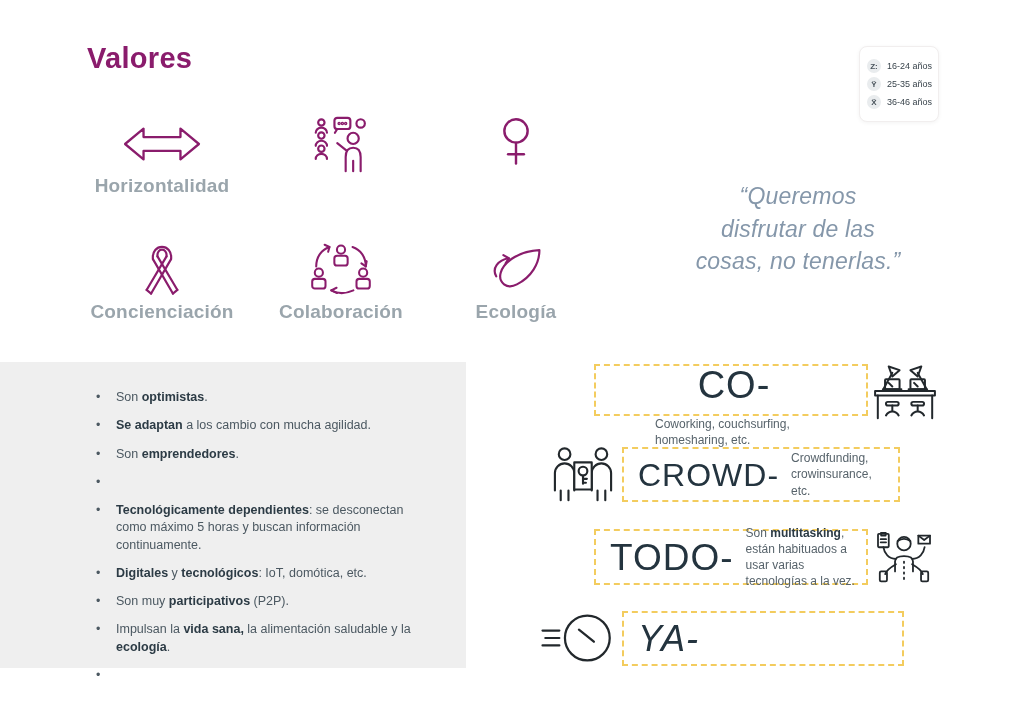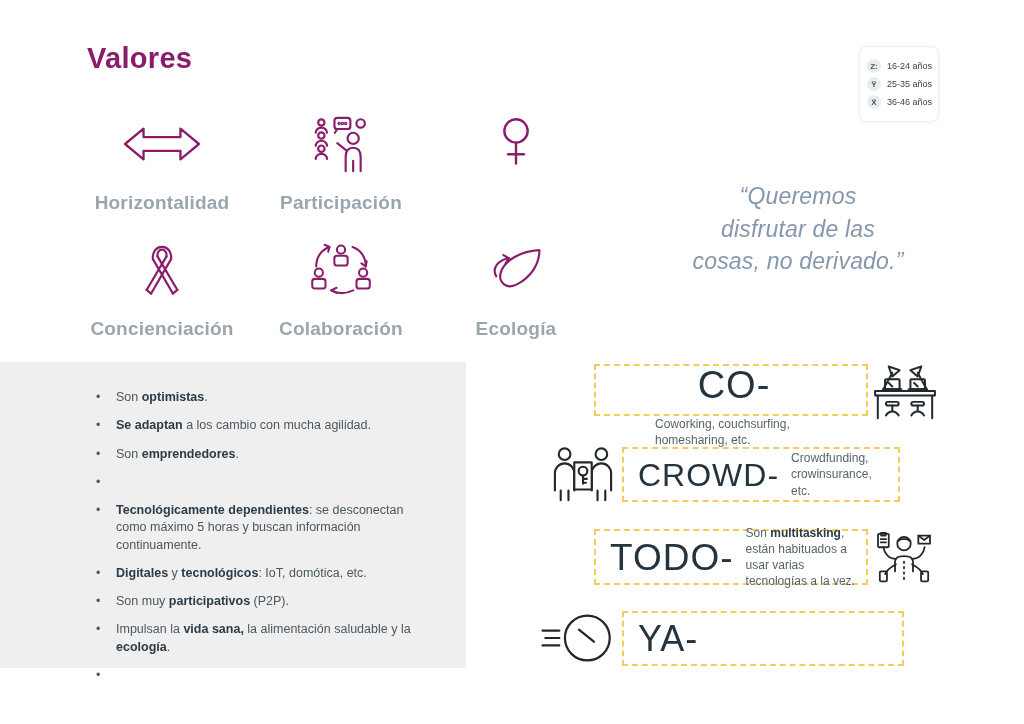--- a/index.html
+++ b/index.html
@@ -17,21 +17,21 @@
   .legend { left:859px; top:46px; width:80px; background:#fff; border:1px solid #f1eeee;
             border-radius:8px; padding:8px 7px; box-shadow:0 1px 4px rgba(0,0,0,.05); }
   .legend-row { display:flex; align-items:center; gap:6px; margin:4px 0; }
   .legend-sym { width:14px; height:14px; border-radius:50%; background:#e9ecee; color:#4a545c;
                 font-size:8px; font-weight:700; display:flex; align-items:center; justify-content:center; flex:none; }
   .legend-lbl { font-size:9px; color:#39444c; white-space:nowrap; }
 
   
   .value { width:150px; text-align:center; }
   .vicon { height:60px; display:flex; align-items:center; justify-content:center; }
-  .vlabel { margin-top:18px; font-size:19px; font-weight:700; color:#9aa5ac; letter-spacing:.2px; }
+  .vlabel { margin-top:1px; font-size:19px; font-weight:700; color:#9aa5ac; letter-spacing:.2px; }
 
   .quote { left:672px; top:180px; width:252px; text-align:center; font-size:23px; font-style:italic;
            color:#8597aa; line-height:1.42; white-space:pre-line; letter-spacing:.2px; }
 
   .panel { left:0; top:362px; width:466px; height:306px; background:#efefef; }
   .bullets { left:96px; top:389px; width:326px; }
   .bullet { display:flex; margin-bottom:11px; font-size:12.5px; color:#4b5861; line-height:1.38; }
   .bullet .dot { width:20px; flex:none; color:#4b5861; }
   .bullet b { color:#2c3b45; font-weight:700; }
 
@@ -42,21 +42,21 @@
   .card-desc b { color:#2c3b45; }
   .card-co    { left:594px; top:364px; width:274px; height:52px;flex-direction:column; }
   .card-co .prefix { font-size:38px; }
   .card-co .card-desc { width:158px; }
   .card-crowd { left:622px; top:447px; width:278px; height:55px; }
   .card-crowd .prefix { font-size:32px; }
   .card-crowd .card-desc { width:128px; }
   .card-todo  { left:594px; top:529px; width:274px; height:56px; }
   .card-todo .prefix { font-size:37px; }
   .card-todo .card-desc { width:158px; }
-  .card-ya    { left:622px; top:611px; width:282px; height:55px; }
+  .card-ya    { left:622px; top:611px; width:282px; height:55px;font-style:italic; }
   .card-ya .prefix { font-size:36px; }
   .card-ya .card-desc { width:206px; }
 
   .icon-co    { left:872px; top:362px; }
   .icon-crowd { left:552px; top:445px; }
   .icon-todo  { left:876px; top:532px; }
   .icon-ya    { left:538px; top:610px; }
 
   svg { display:block; }
 </style>
@@ -103,21 +103,20 @@
         <circle cx="32.5" cy="9" r="0.7"></circle>
         <circle cx="36" cy="9" r="0.7"></circle>
       <path d="M27 15 l-2.5 4"></path>
       <circle cx="52" cy="9" r="4.5"></circle>
       <circle cx="44" cy="25" r="6"></circle>
       <path d="M36 60 V45 q0 -10 8 -10 q8 0 8 10 V60"></path>
       <path d="M44 49 V60"></path>
       <path d="M37 38 L27 30"></path>
     </svg>
   </div>
-  <div class="vlabel">Participación</div>
 </div>
 
 <div class="abs value" style="left:441px; top:114px;">
   <div class="vicon">
     <svg width="34" height="54" viewBox="0 0 36 58" fill="none" stroke="#8a1c6c" stroke-width="2.6" stroke-linecap="round">
       <circle cx="18" cy="15" r="12.5"></circle>
       <path d="M18 27.5 V50"></path>
       <path d="M9.5 40 H26.5"></path>
     </svg>
   </div>
@@ -165,21 +164,21 @@
       <path d="M56 4 C36 5 17 15 13 29 C10 40 20 48 31 42 C47 34 56 19 56 4 Z"></path>
       <path d="M22 13 C10 15 3 24 8 33"></path>
       <path d="M22 13 l-6 -3.5 M22 13 l-3.5 5.5"></path>
     </svg>
   </div>
   <div class="vlabel">Ecología</div>
 </div>
 
 <div class="abs quote">“Queremos
 disfrutar de las
-cosas, no derivado.”</div>
+cosas, no tenerlas.”</div>
 
 <div class="abs panel"></div>
 <div class="abs bullets">
   <div class="bullet">
       <span class="dot">•</span>
       <span><span>Son </span><b>optimistas</b><span>.</span></span>
     </div>
   <div class="bullet">
       <span class="dot">•</span>
       <span><b>Se adaptan</b><span> a los cambio con mucha agilidad.</span></span>

